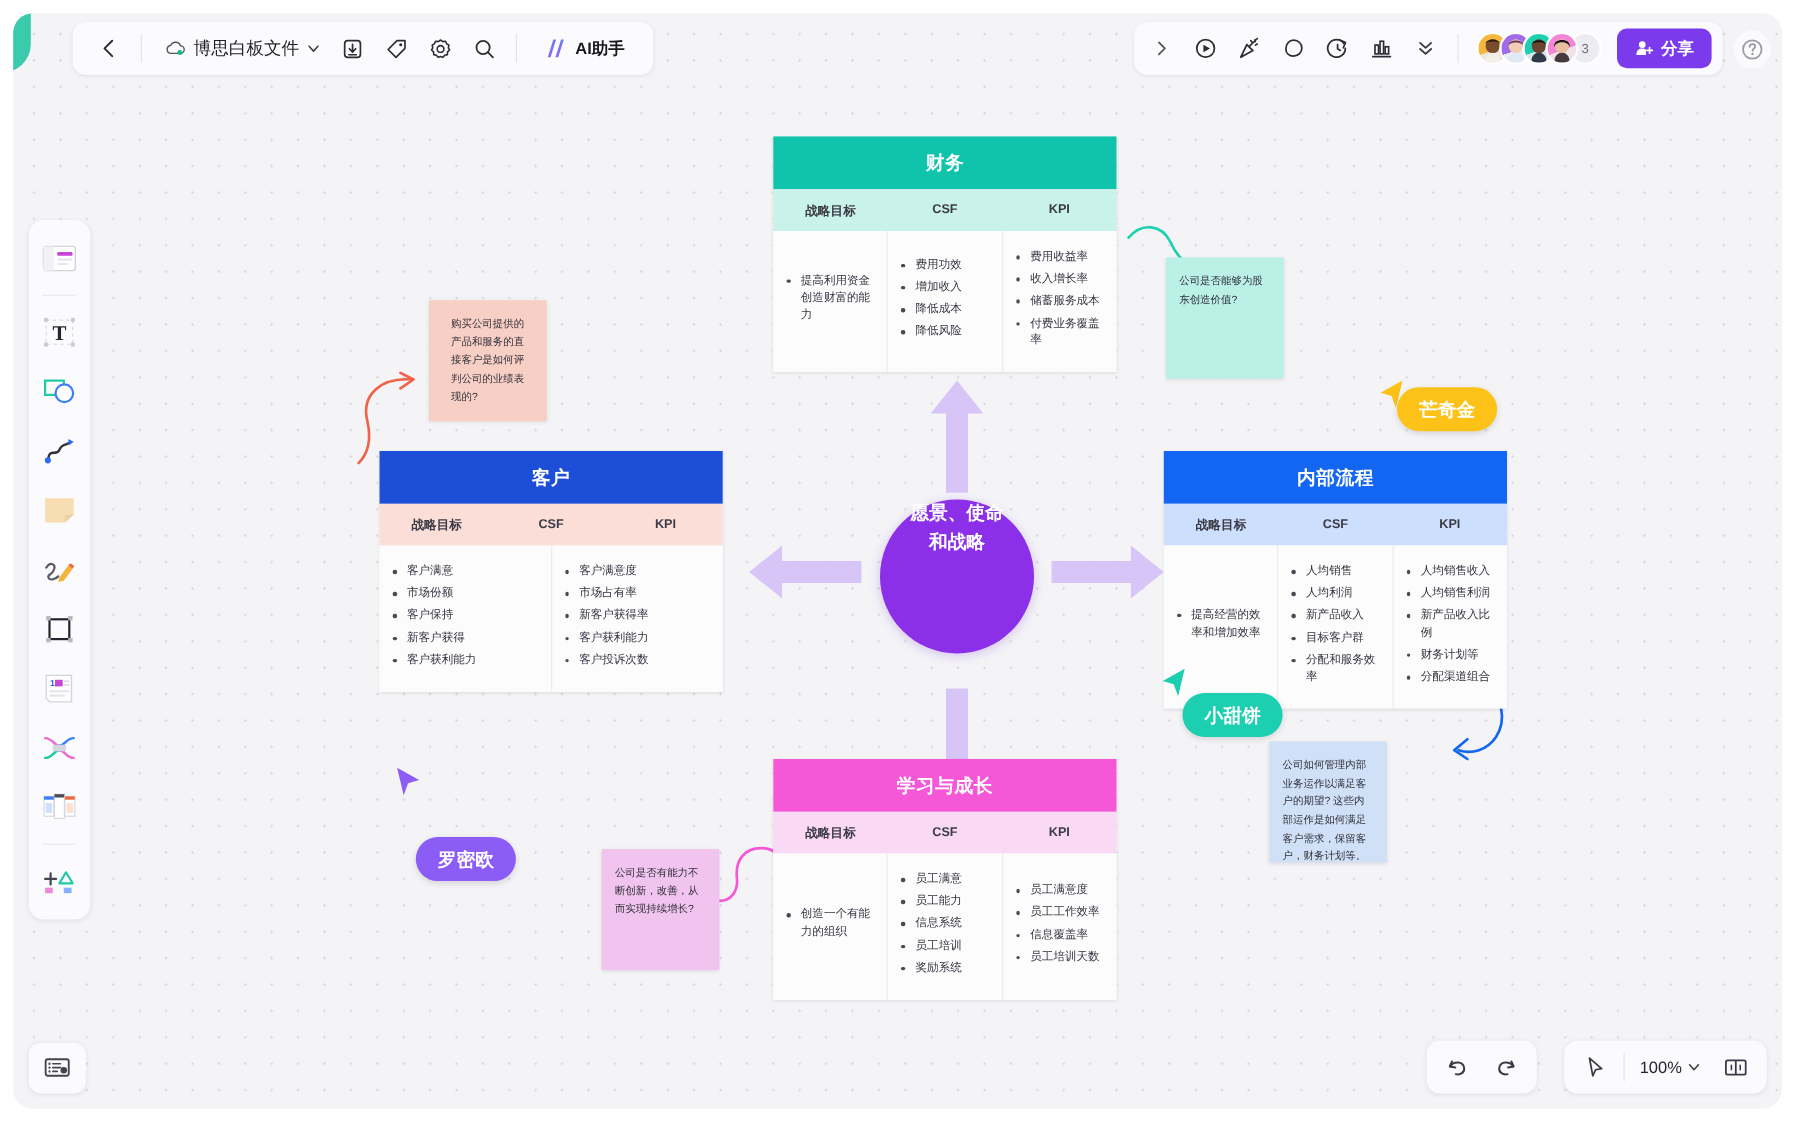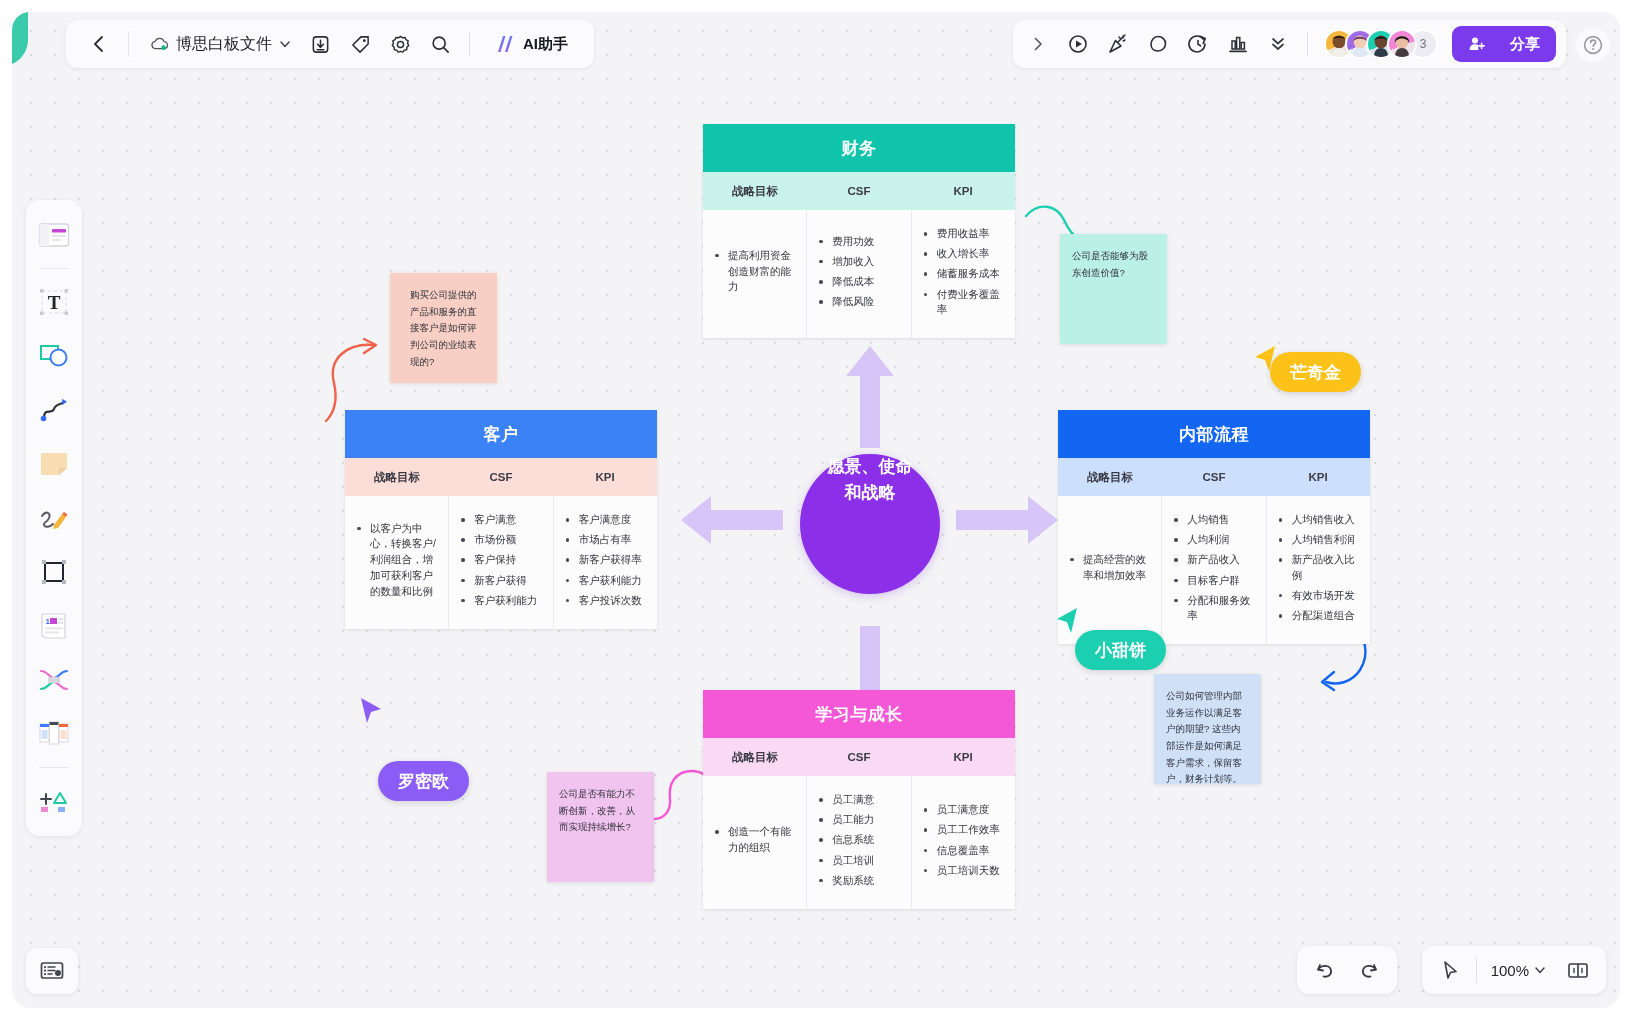--- a/index.html
+++ b/index.html
@@ -85,21 +85,21 @@
     overflow:hidden; position:relative; flex:none;
   }
   .avatar:first-child{margin-left:0;}
   .av-count{
     width:30px;height:30px;border-radius:50%;
     margin-left:-9px;border:2px solid #fff;background:#ececf2;
     display:flex;align-items:center;justify-content:center;
     font-size:12px;color:#70707c;flex:none;
   }
   .share-btn{
-    display:flex;align-items:center;gap:24px;
+    display:flex;align-items:center;gap:6px;
     height:36px;padding:0 16px;margin-left:12px;
     background:#7c3aed;color:#fff;border-radius:9px;
     font-size:15px;font-weight:600;cursor:pointer;white-space:nowrap;
   }
   .help-btn{
     position:absolute; top:28px; right:22px;
     width:34px;height:34px;border-radius:50%;
     display:flex;align-items:center;justify-content:center;
     color:#8a8a96;cursor:pointer;font-size:19px;
     background:#fbfbfd;
@@ -282,32 +282,27 @@
               <li>费用收益率</li>
               <li>收入增长率</li>
               <li>储蓄服务成本</li>
               <li>付费业务覆盖率</li>
             </ul>
           </div>
       </div>
     </div>
 
     <div class="bsc" id="bsc-customer" style="left:333px;top:398px;width:312px;">
-      <div class="bsc-title" style="background: #3b82f6;">客户</div>
+      <div class="bsc-title" style="background: #1d4ed8;">客户</div>
       <div class="bsc-head" style="background: rgb(252, 222, 216);">
         <div>战略目标</div>
         <div>CSF</div>
         <div>KPI</div>
       </div>
       <div class="bsc-body">
-        <div class="bsc-col goal">
-            <ul>
-              <li>以客户为中心，转换客户/利润组合，增加可获利客户的数量和比例</li>
-            </ul>
-          </div>
         <div class="bsc-col">
             <ul>
               <li>客户满意</li>
               <li>市场份额</li>
               <li>客户保持</li>
               <li>新客户获得</li>
               <li>客户获利能力</li>
             </ul>
           </div>
         <div class="bsc-col">
@@ -342,21 +337,21 @@
               <li>新产品收入</li>
               <li>目标客户群</li>
               <li>分配和服务效率</li>
             </ul>
           </div>
         <div class="bsc-col">
             <ul>
               <li>人均销售收入</li>
               <li>人均销售利润</li>
               <li>新产品收入比例</li>
-              <li>有效市场开发</li>
+              <li>财务计划等</li>
               <li>分配渠道组合</li>
             </ul>
           </div>
       </div>
     </div>
 
     <div class="bsc" id="bsc-learning" style="left:691px;top:678px;width:312px;">
       <div class="bsc-title" style="background: rgb(245, 88, 214);">学习与成长</div>
       <div class="bsc-head" style="background: rgb(249, 217, 244);">
         <div>战略目标</div>

